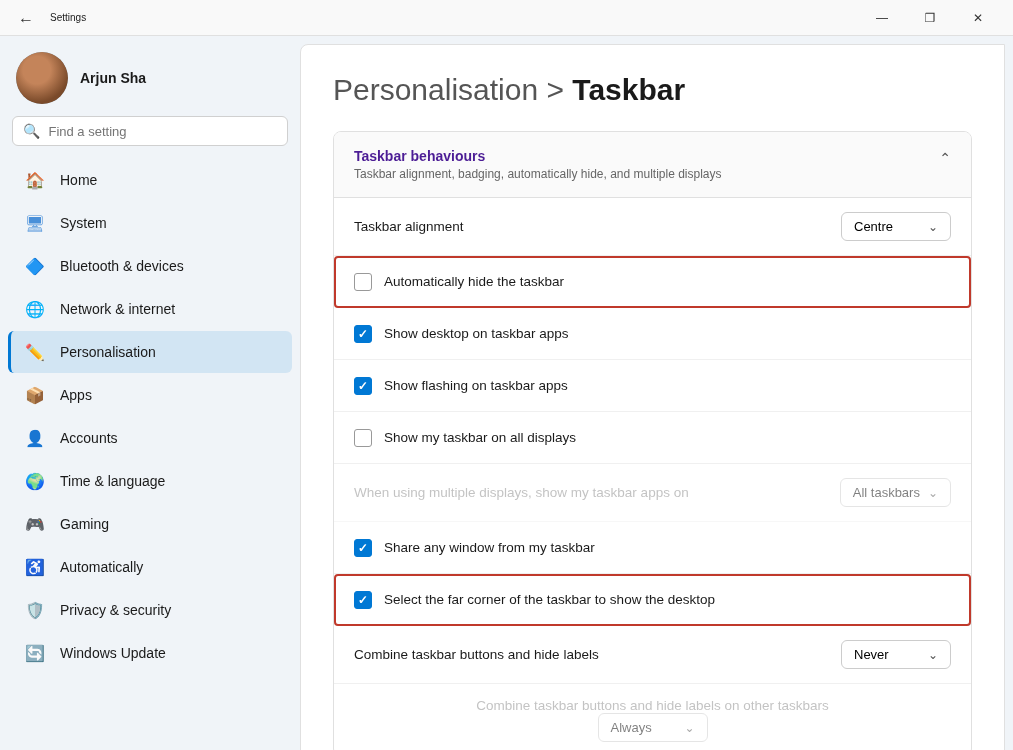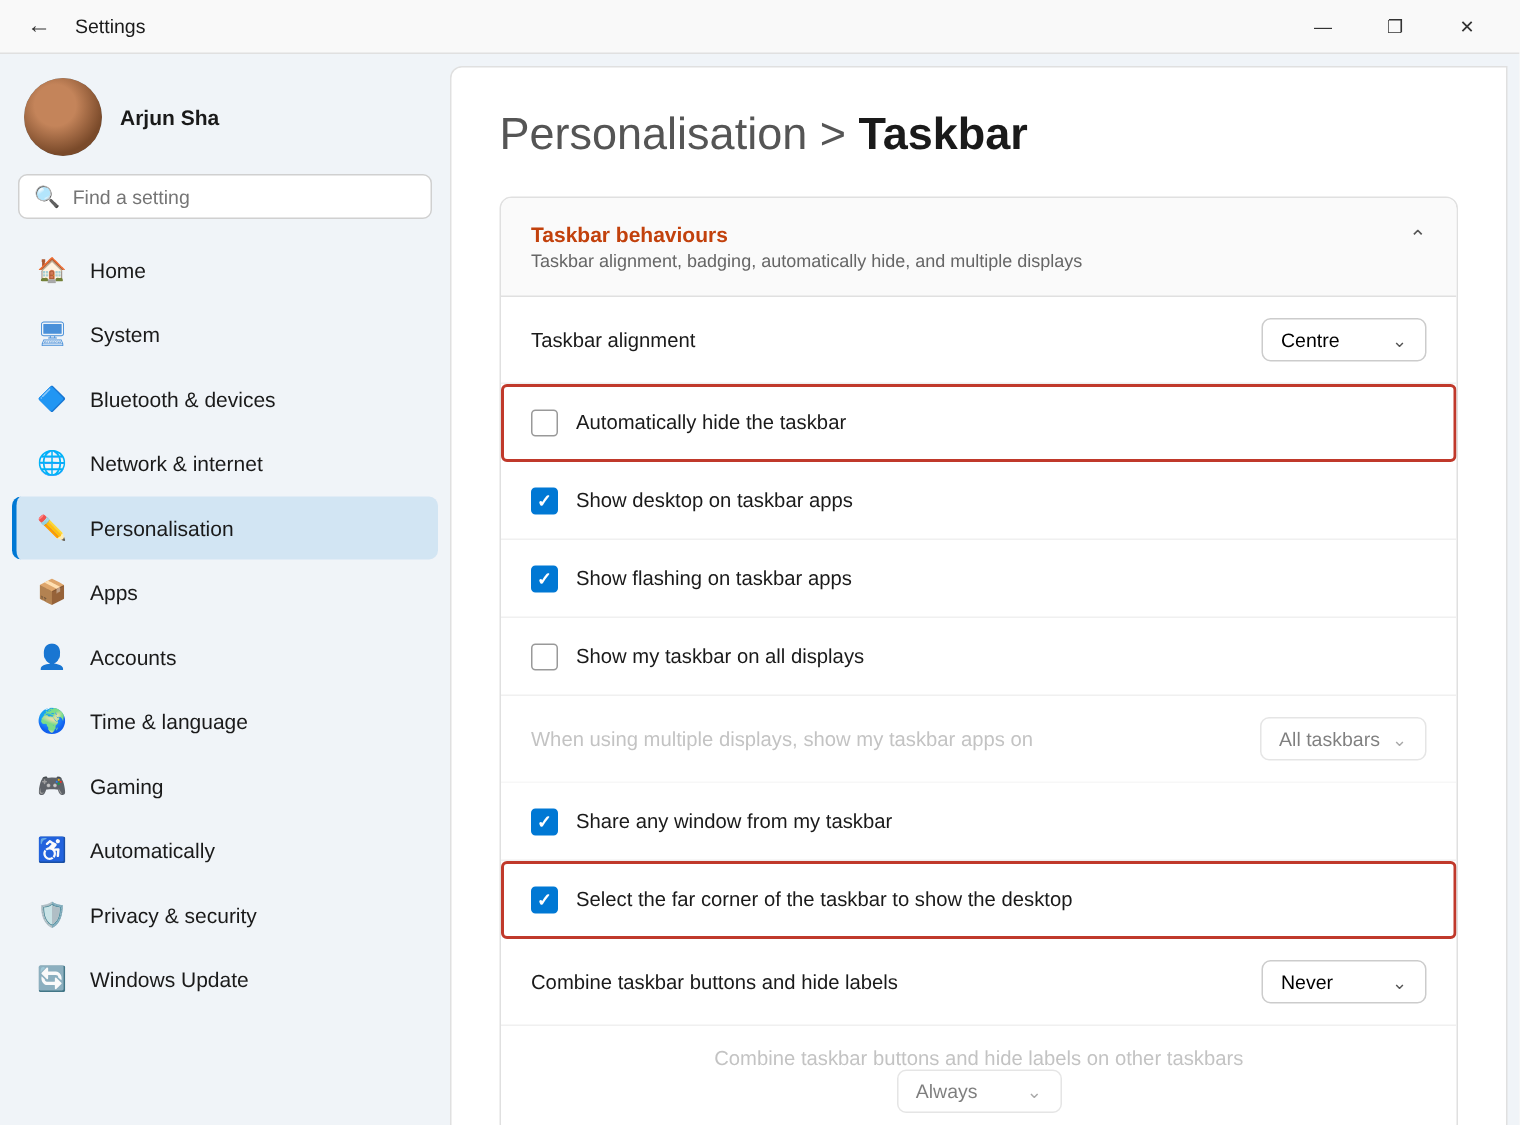--- a/index.html
+++ b/index.html
@@ -20,21 +20,21 @@
       padding: 8px 12px;
       height: 36px;
       border-bottom: 1px solid #e0e0e0;
     }
     .title-bar-left {
       display: flex;
       align-items: center;
       gap: 10px;
     }
     .title-bar-title {
-      font-size: 13px;
+      font-size: 10px;
       color: #1a1a1a;
     }
     .title-bar-controls {
       display: flex;
       gap: 2px;
     }
     .title-btn {
       width: 46px;
       height: 28px;
       background: transparent;
@@ -195,21 +195,21 @@
       justify-content: space-between;
       align-items: flex-start;
       padding: 16px 20px;
       background: #fafafa;
       border-bottom: 1px solid #e0e0e0;
       cursor: pointer;
     }
     .section-header-text h3 {
       font-size: 14px;
       font-weight: 600;
-      color: #c2410c;
+      color: #4c1d95;
       margin-bottom: 3px;
     }
     .section-header-text p {
       font-size: 12px;
       color: #666;
     }
     .section-chevron {
       font-size: 14px;
       color: #555;
       margin-top: 2px;

